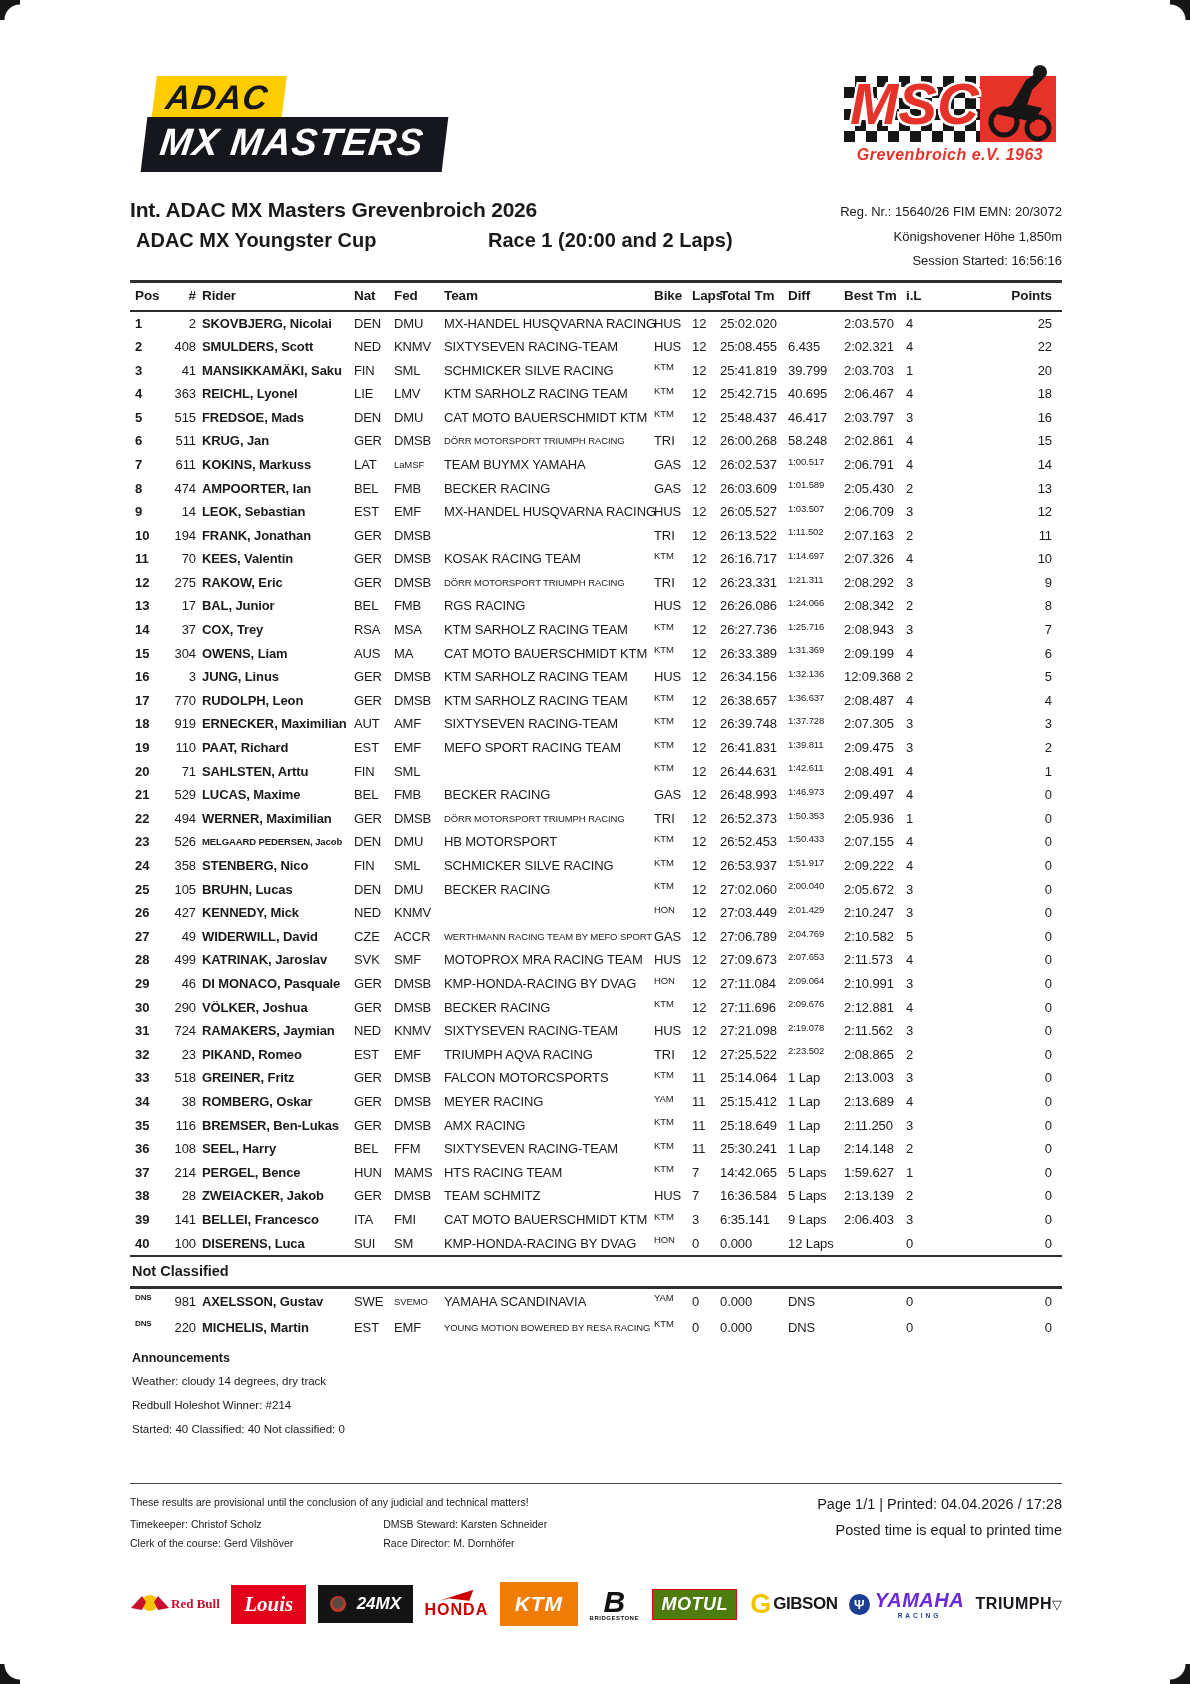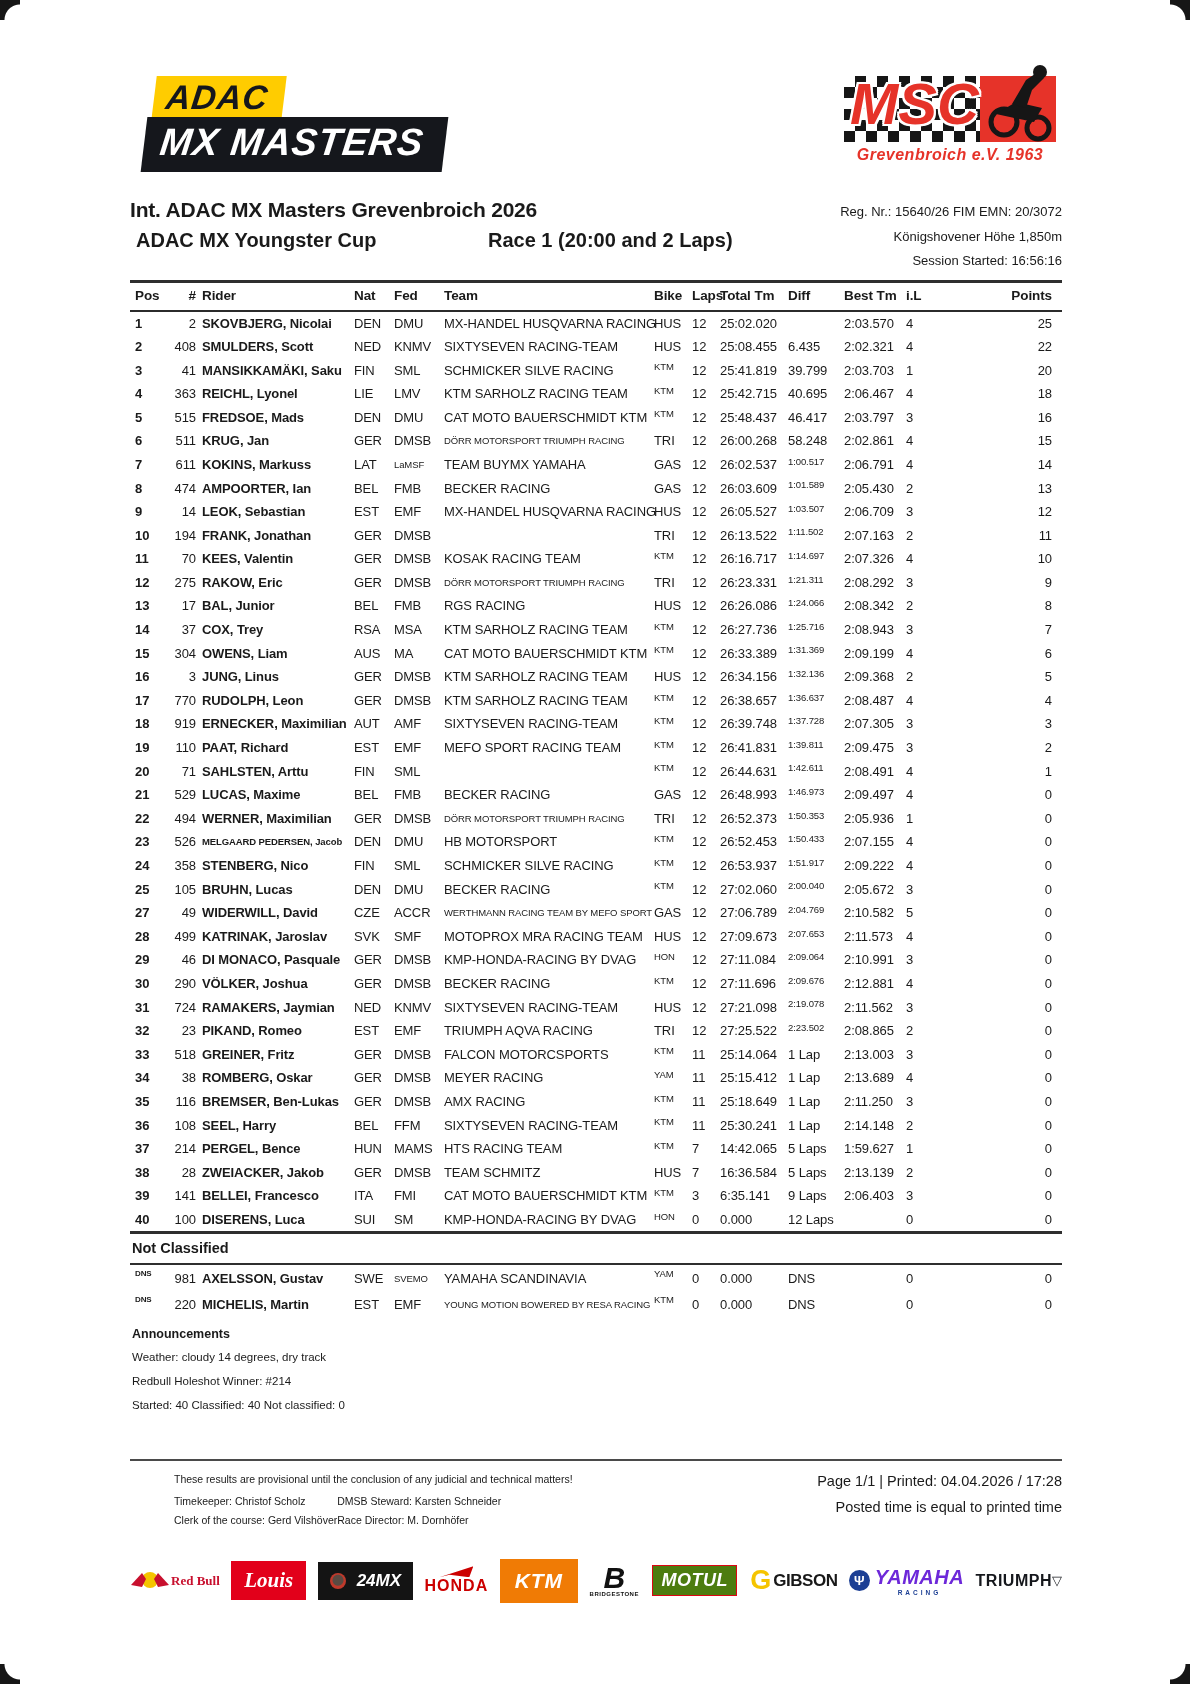--- a/index.html
+++ b/index.html
@@ -65,23 +65,23 @@
   .nc-label { font-size:14.5px; font-weight:bold; padding:6px 0 7px 2px; }
 
   
   .ann { margin-top:10px; padding-left:2px; }
   .ann-head { font-size:12.5px; font-weight:bold; margin-bottom:10px; }
   .ann-line { font-size:11.5px; margin-bottom:12px; }
 
   
   .footer-rule { margin-top:48px; }
   .footer { display:flex; justify-content:space-between; margin-top:12px; }
-  .f-left { font-size:10.5px;margin-left:44px; }
+  .f-left { font-size:10.5px; }
   .f-prov { margin-bottom:10px; }
-  .f-cols { display:flex; }
+  .f-cols { display:flex; gap:90px; }
   .f-col div { margin-bottom:7px; }
   .f-right { text-align:right; }
   .f-page { font-size:14.5px; }
   .f-posted { font-size:14.5px; margin-top:10px; }
 
   
   .sponsors { display:flex; align-items:center; justify-content:space-between; margin-top:22px; height:52px; }
   .sp { display:flex; align-items:center; }
   .sp-redbull { flex-direction:row; gap:1px;justify-content:flex-end; }
   .rb-word { color:#c8102e; font-family:"Liberation Serif", serif; font-weight:bold; font-size:13px; }
@@ -424,21 +424,21 @@
             <td class="c-pos">16</td>
             <td class="c-num">3</td>
             <td class="c-rider">JUNG, Linus</td>
             <td class="c-nat">GER</td>
             <td class="c-fed">DMSB</td>
             <td class="c-team">KTM SARHOLZ RACING TEAM</td>
             <td class="c-bike">HUS</td>
             <td class="c-laps">12</td>
             <td class="c-total">26:34.156</td>
             <td class="c-diff sup">1:32.136</td>
-            <td class="c-best">2:09.368</td>
+            <td class="c-best">12:09.368</td>
             <td class="c-il">2</td>
             <td class="c-pts">5</td>
           </tr>
           <tr>
             <td class="c-pos">17</td>
             <td class="c-num">770</td>
             <td class="c-rider">RUDOLPH, Leon</td>
             <td class="c-nat">GER</td>
             <td class="c-fed">DMSB</td>
             <td class="c-team">KTM SARHOLZ RACING TEAM</td>
@@ -560,20 +560,35 @@
             <td class="c-num">105</td>
             <td class="c-rider">BRUHN, Lucas</td>
             <td class="c-nat">DEN</td>
             <td class="c-fed">DMU</td>
             <td class="c-team">BECKER RACING</td>
             <td class="c-bike sup">KTM</td>
             <td class="c-laps">12</td>
             <td class="c-total">27:02.060</td>
             <td class="c-diff sup">2:00.040</td>
             <td class="c-best">2:05.672</td>
+            <td class="c-il">3</td>
+            <td class="c-pts">0</td>
+          </tr>
+          <tr>
+            <td class="c-pos">26</td>
+            <td class="c-num">427</td>
+            <td class="c-rider">KENNEDY, Mick</td>
+            <td class="c-nat">NED</td>
+            <td class="c-fed">KNMV</td>
+            <td class="c-team"></td>
+            <td class="c-bike sup">HON</td>
+            <td class="c-laps">12</td>
+            <td class="c-total">27:03.449</td>
+            <td class="c-diff sup">2:01.429</td>
+            <td class="c-best">2:10.247</td>
             <td class="c-il">3</td>
             <td class="c-pts">0</td>
           </tr>
           <tr>
             <td class="c-pos">27</td>
             <td class="c-num">49</td>
             <td class="c-rider">WIDERWILL, David</td>
             <td class="c-nat">CZE</td>
             <td class="c-fed">ACCR</td>
             <td class="c-team shrink">WERTHMANN RACING TEAM BY MEFO SPORT</td>

